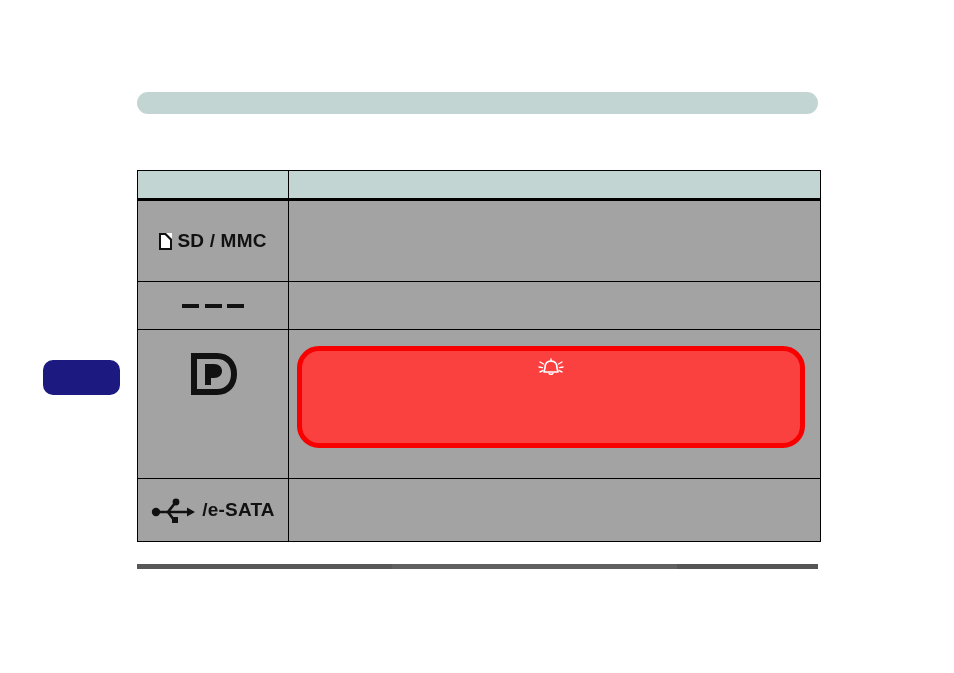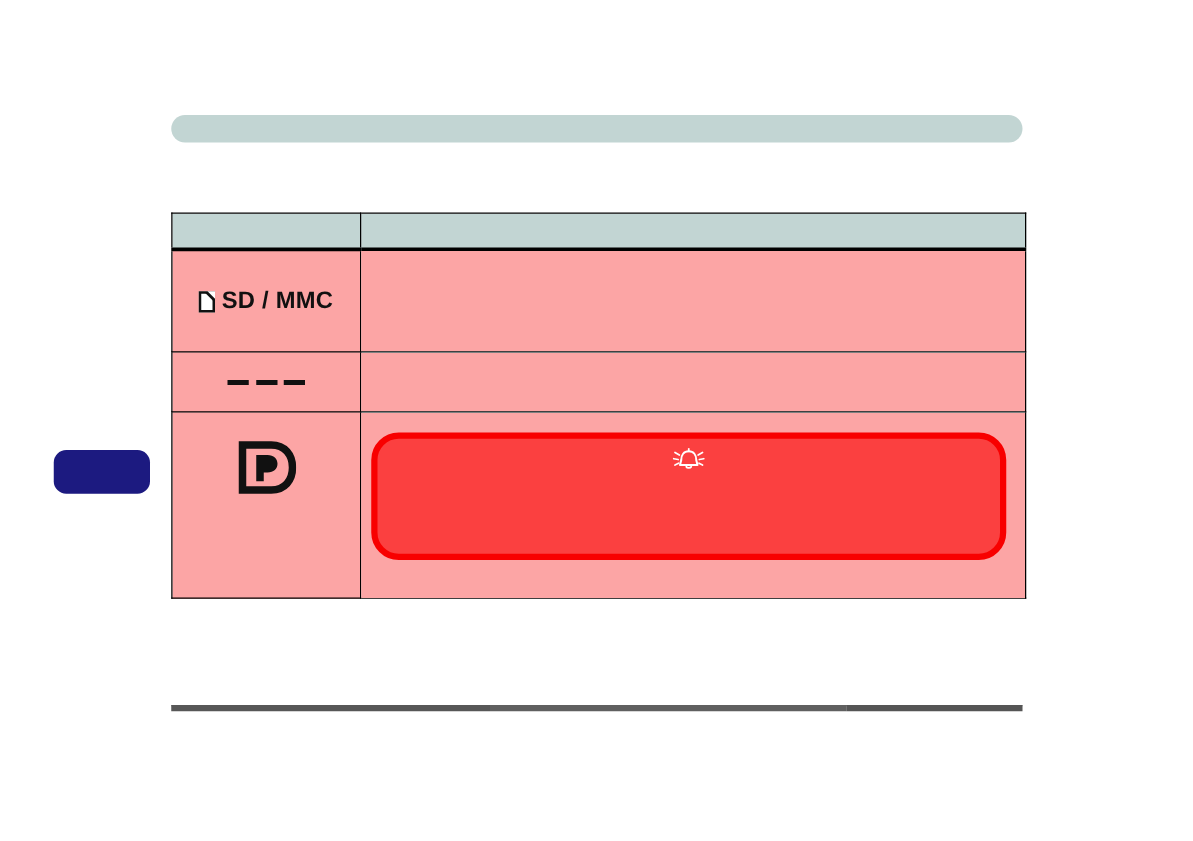--- a/index.html
+++ b/index.html
@@ -64,21 +64,21 @@
     left: 137px;
     top: 170px;
     width: 681px;
     border-collapse: collapse;
     table-layout: fixed;
   }
   .spec-table td, .spec-table th {
     border: 1px solid #000000;
     padding: 0;
     vertical-align: middle;
-    background: #fca5a5;
+    background: #a3a3a3;
   }
   .spec-table .col-icon  { width: 150px; }
   .spec-table .col-desc  { width: 531px; }
 
   .spec-table thead th {
     background: #c2d5d3;
     height: 27px;
     border-bottom: 3px solid #000000;
   }
 
@@ -259,20 +259,37 @@
               <line x1="27" y1="12" x2="23.5" y2="12.6" stroke="#ffffff" stroke-width="1.4" stroke-linecap="round"></line>
               <line x1="26" y1="17" x2="23.2" y2="15.6" stroke="#ffffff" stroke-width="1.4" stroke-linecap="round"></line>
             </svg>
           </span>
           <div class="warning-title"></div>
           <div class="warning-text"></div>
         </div>
       </td>
     </tr>
 
+    <tr class="row-usb">
+      <td class="icon-cell">
+        <div class="icon-row">
+          <svg class="usb-glyph" width="46" height="26" viewBox="0 0 46 26">
+            <circle cx="5" cy="15" r="4.2" fill="#111111"></circle>
+            <line x1="5" y1="15" x2="38" y2="15" stroke="#111111" stroke-width="2.6"></line>
+            <polygon points="44,15 36,10.5 36,19.5" fill="#111111"></polygon>
+            <line x1="17" y1="15" x2="24" y2="6" stroke="#111111" stroke-width="2.6"></line>
+            <circle cx="25" cy="5" r="3.4" fill="#111111"></circle>
+            <line x1="17" y1="15" x2="23" y2="23" stroke="#111111" stroke-width="2.6"></line>
+            <rect x="21" y="20" width="6" height="6" fill="#111111"></rect>
+          </svg>
+          <span class="icon-label">/e-SATA</span>
+        </div>
+      </td>
+      <td class="desc-cell"></td>
+    </tr>
 
   </tbody>
 </table>
 
 <div class="footer-rule">
   <span class="hairline"></span>
   <span class="seg footer-seg-a"></span>
   <span class="seg footer-seg-b"></span>
   <span class="seg footer-seg-c"></span>
 </div>

